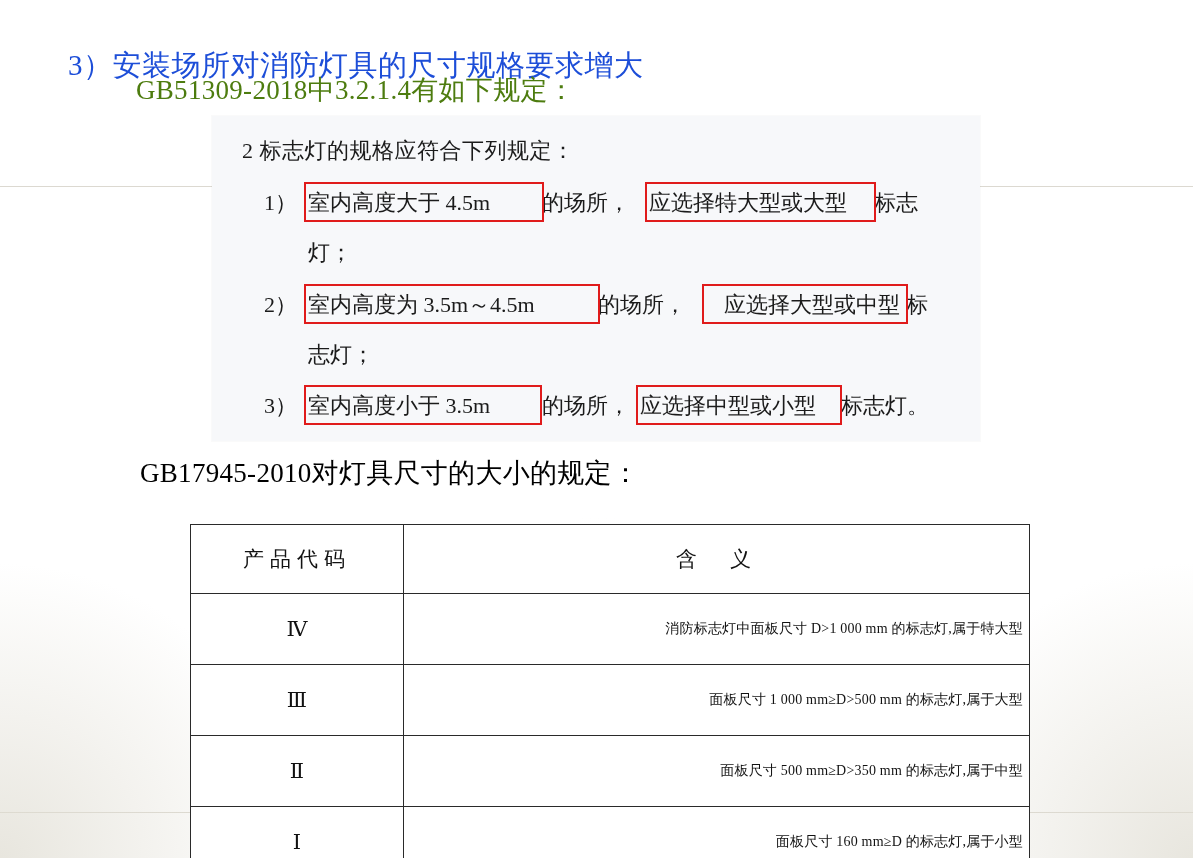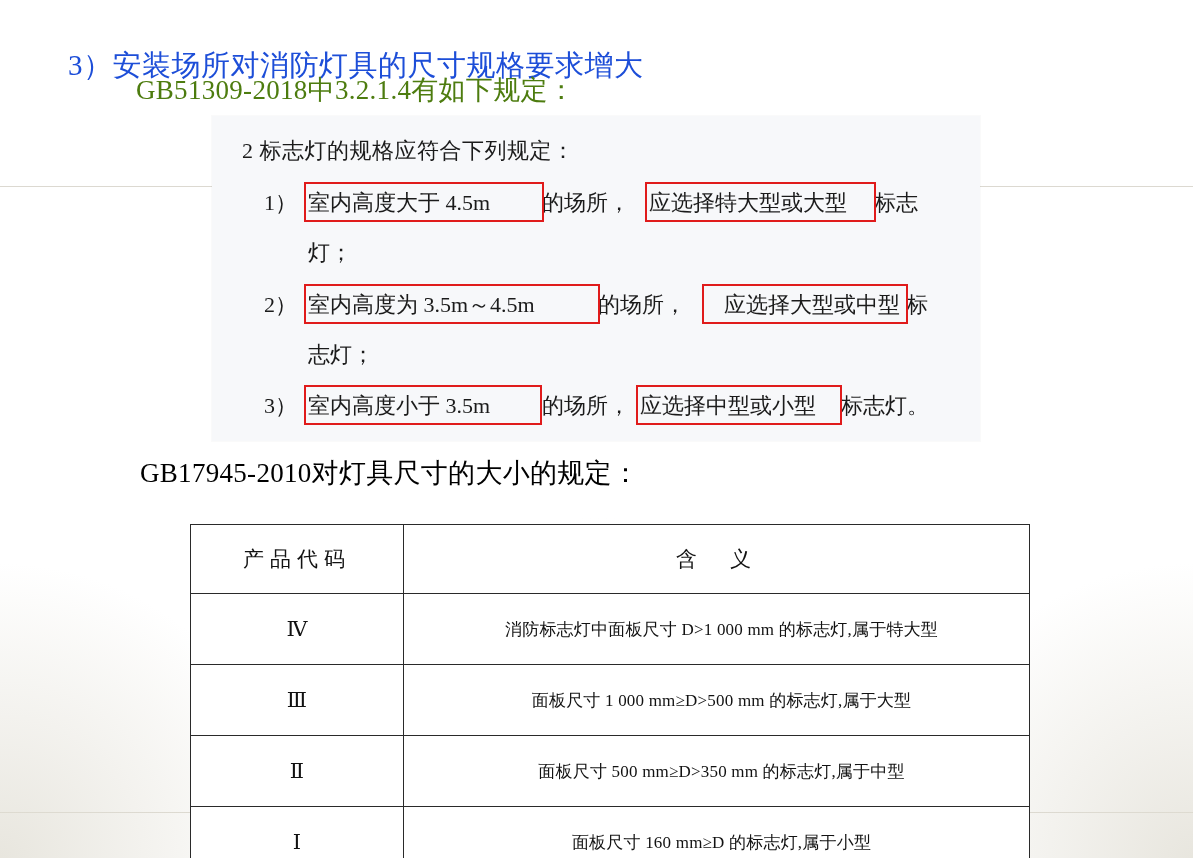--- a/index.html
+++ b/index.html
@@ -149,23 +149,23 @@
     height: 56px;
     letter-spacing: 6px;
   }
   .spec-table td.code {
     text-align: center;
     font-size: 21px;
     height: 58px;
     width: 200px;
   }
   .spec-table td.meaning {
-    text-align: center;
+    text-align: right;
     padding-left: 16px;
-    font-size: 17px;
+    font-size: 14px;
     height: 58px;
     letter-spacing: 0.2px;
   }
   .spec-table tr.tail td { height: 18px; }
 </style>
 </head>
 <body>
 
 <div class="bg-deco">
   <div class="bg-hline" style="top:186px;"></div>

